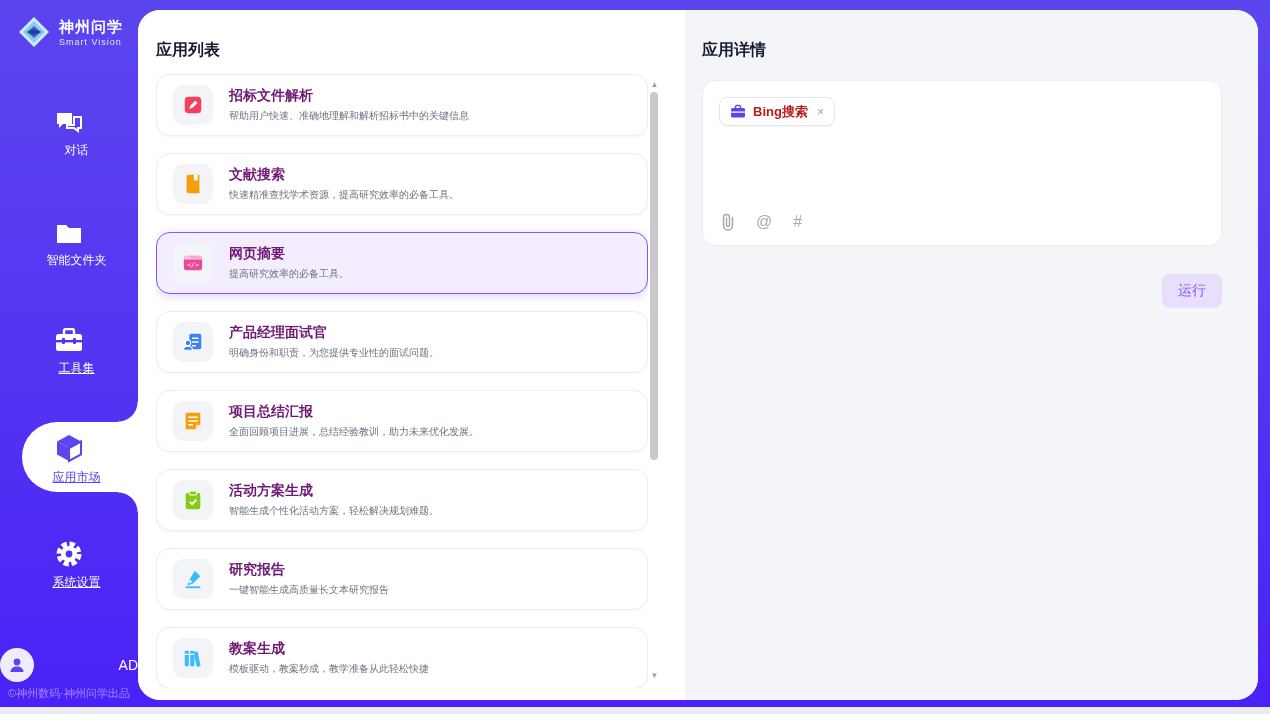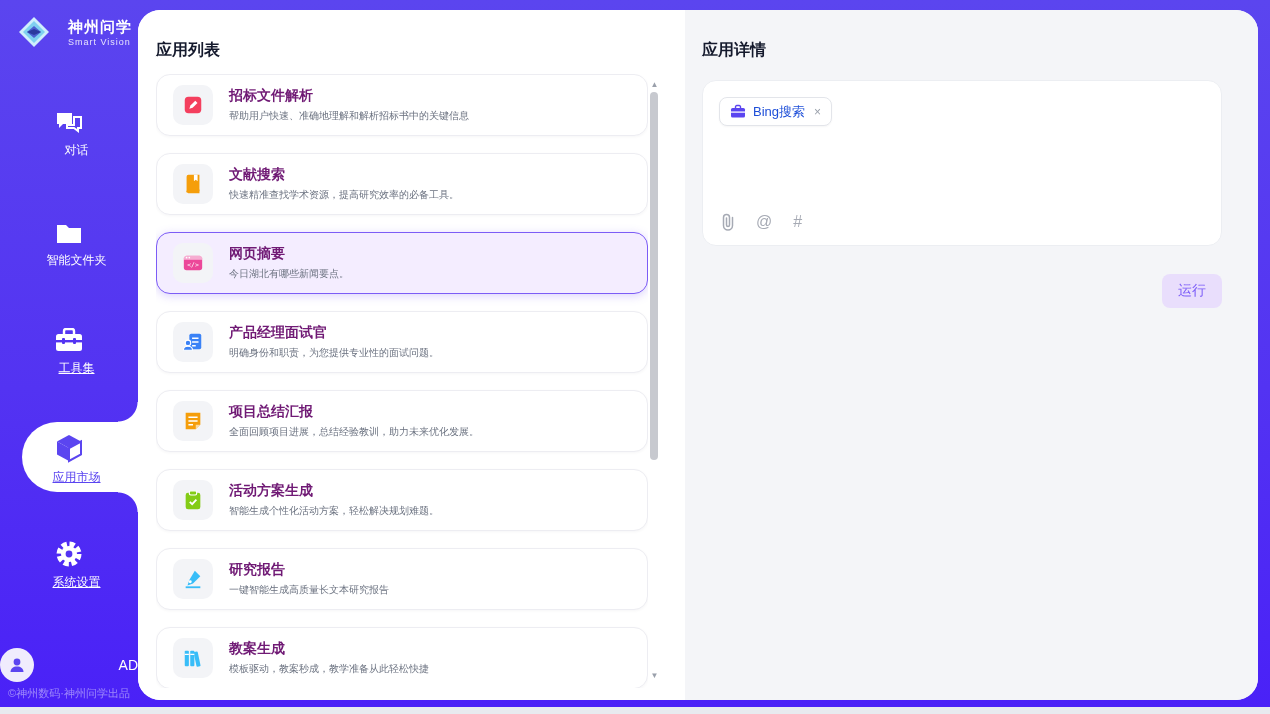--- a/index.html
+++ b/index.html
@@ -4,21 +4,21 @@
 <style>
   * { margin:0; padding:0; box-sizing:border-box; }
   html,body { width:1270px; height:714px; overflow:hidden;
     font-family:"Liberation Sans","DejaVu Sans",sans-serif; background:#e8eaef; }
 
   .frame { position:absolute; top:0; left:0; width:1270px; height:707px;
     background:linear-gradient(180deg,#5b45ef 0%,#5333f2 55%,#4a21f7 100%); }
 
   
   .sidebar { position:absolute; top:0; left:0; width:138px; height:100%; color:#fff; }
-  .logo { position:absolute; top:14px; left:16px; display:flex; align-items:center; gap:16px; }
+  .logo { position:absolute; top:14px; left:16px; display:flex; align-items:center; gap:7px; }
   .logo-text .cn { font-size:15px; font-weight:bold; letter-spacing:1px; }
   .logo-text .en { font-size:9px; opacity:.85; letter-spacing:1px; }
 
   .nav-item { position:absolute; left:0; width:138px; text-align:center; cursor:pointer; }
   .nav-item .nico { display:block; margin:0 auto 6px; }
   .nav-item .nlabel { font-size:12px; color:#fff;padding-left:15px; }
   .nav-item .nlabel.u { text-decoration:underline; }
 
   .active-bubble { position:absolute; left:22px; right:0; top:422px; height:70px;
     background:#ffffff; border-radius:35px 0 0 35px; }
@@ -62,21 +62,21 @@
   .vscroll .arrow.up { top:-4px; } .vscroll .arrow.down { bottom:-10px; }
   .vscroll .thumb { position:absolute; top:8px; left:0; width:8px; height:368px;
     background:#c7c9cf; border-radius:4px; }
 
   .detail-panel { flex:1; background:#f4f5f8; position:relative; }
   .detail-panel .panel-title { position:absolute; top:30px; left:17px; }
   .detail-card { position:absolute; top:70px; left:17px; right:36px; height:166px;
     background:#fff; border:1px solid #eceef2; border-radius:14px; padding:16px; }
   .tool-tag { display:inline-flex; align-items:center; gap:7px; height:29px; padding:0 10px;
     background:#fff; border:1px solid #e3e5ea; border-radius:8px; box-shadow:0 1px 2px rgba(0,0,0,.04); }
-  .tool-tag .tlabel { font-size:13px; color:#1d4ed8; }
+  .tool-tag .tlabel { font-size:13px; color:#b91c1c;font-weight:bold; }
   .tool-tag .tclose { font-size:12px; color:#9aa0ab; cursor:pointer; padding-left:2px; }
   .query-text { position:absolute; top:62px; left:17px; right:17px; font-size:13.5px; color:#4a5263; }
   .card-tools { position:absolute; bottom:14px; left:18px; display:flex; align-items:center; gap:21px;
     color:#a6aab4; }
   .card-tools .tchar { font-size:16px; cursor:pointer; }
   .run-row { position:absolute; top:264px; right:36px;margin-left:16px; }
   .run-btn { background:#e9defc; color:#7b5cf8; font-size:14px; border:none; border-radius:8px;
     padding:8px 16px; cursor:pointer; font-family:inherit; }
 </style>
 </head>
@@ -195,21 +195,21 @@
             <svg width="22" height="22" viewBox="0 0 24 24">
                 <rect x="2" y="4" width="20" height="16" rx="3" fill="currentColor"></rect>
                 <rect x="2" y="4" width="20" height="4.5" fill="#fff" opacity=".55"></rect>
                 <circle cx="5" cy="6.2" r=".9" fill="#fff"></circle>
                 <circle cx="8" cy="6.2" r=".9" fill="#fff"></circle>
                 <text x="12" y="16.5" font-size="7" fill="#fff" text-anchor="middle" font-family="DejaVu Sans Mono, monospace">&lt;/&gt;</text>
               </svg>
           </div>
           <div class="app-texts">
             <div class="app-title">网页摘要</div>
-            <div class="app-desc">今日湖北有哪些新闻要点。</div>
+            <div class="app-desc">提高研究效率的必备工具。</div>
           </div>
         </div>
 
         <div class="app-item">
           <div class="app-icon" style="color: rgb(59, 130, 246);">
             <svg width="22" height="22" viewBox="0 0 24 24">
                 <rect x="8" y="3" width="13" height="17" rx="2" fill="currentColor"></rect>
                 <path d="M11 8h7M11 12h7M11 16h4" stroke="#fff" stroke-width="1.6"></path>
                 <circle cx="6.5" cy="13" r="3" fill="currentColor" stroke="#fff" stroke-width="1.2"></circle>
                 <path d="M1.5 21c0-2.8 2.3-4.4 5-4.4s5 1.6 5 4.4z" fill="currentColor" stroke="#fff" stroke-width="1.2"></path>

